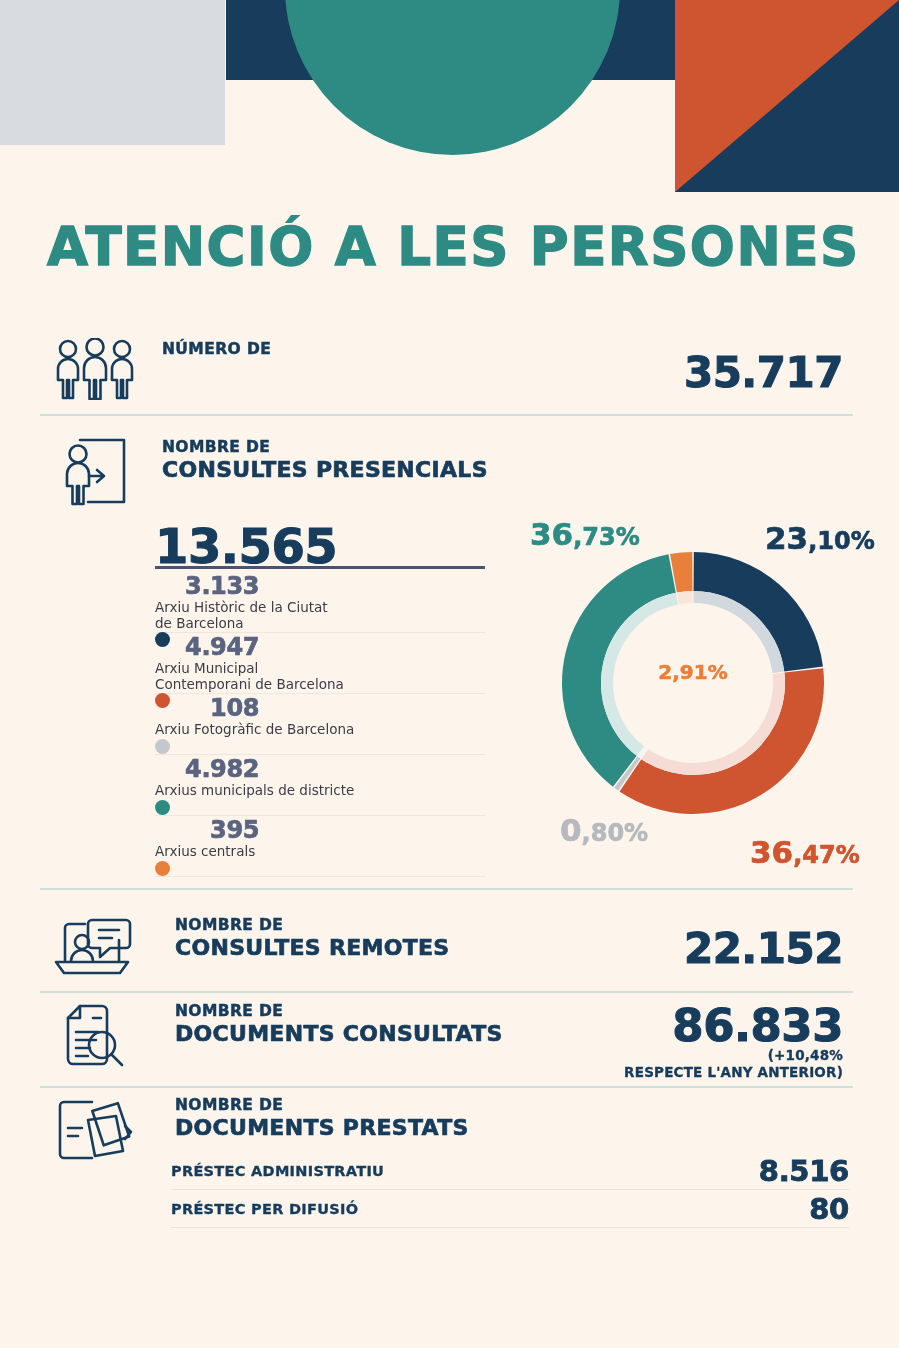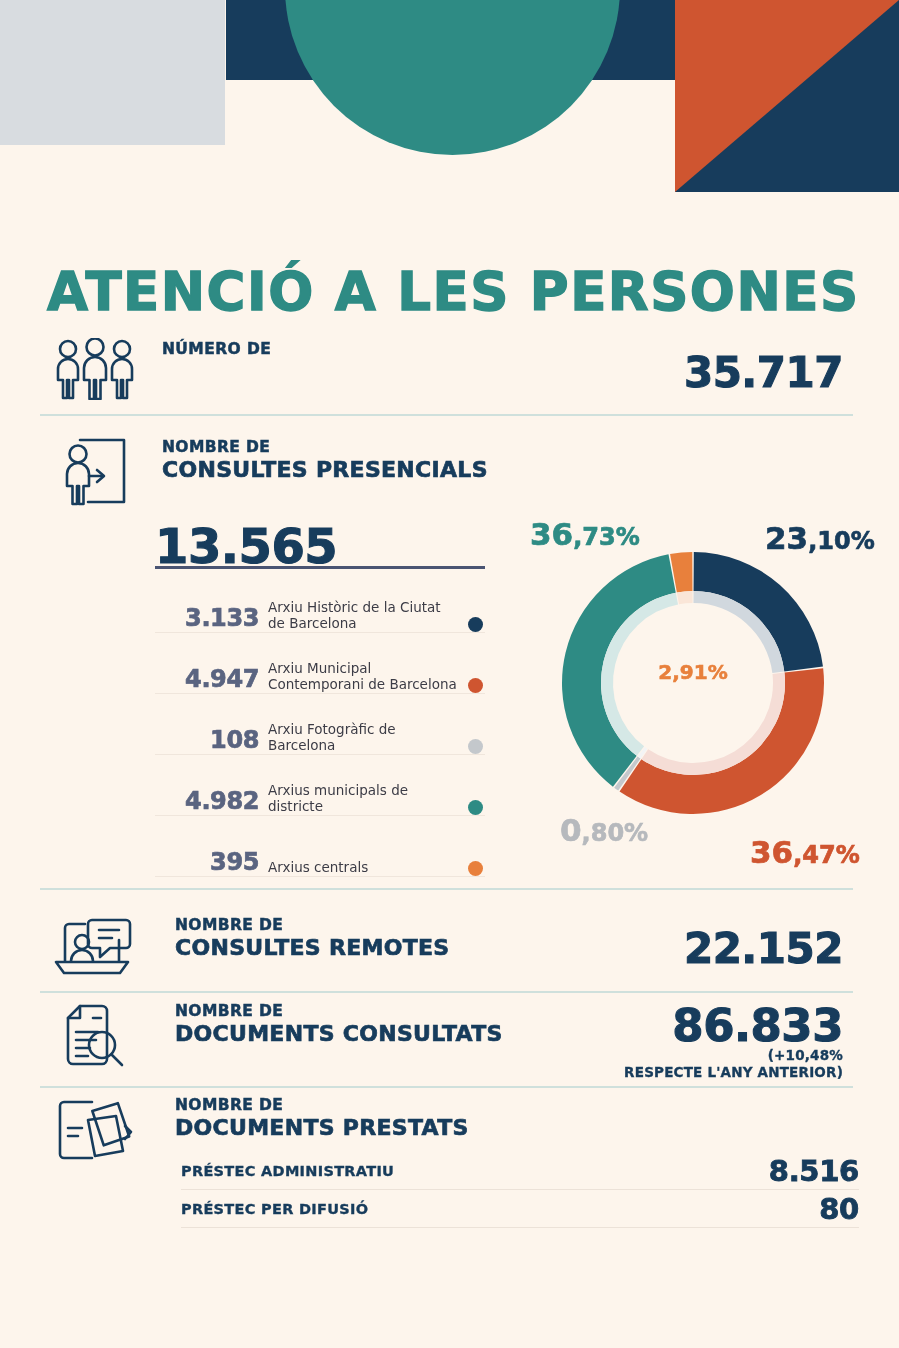--- a/index.html
+++ b/index.html
@@ -53,21 +53,20 @@
 
   
   .page-title {
     position: absolute;
     left: 47px; top: 216px;
     font-size: 53px;
     font-weight: 700;
     letter-spacing: 1.5px;
     color: #2e8b84;
     font-family: "DejaVu Sans", sans-serif;
-    margin-top: 45px;
     -webkit-text-stroke: 1.4px #2e8b84;
   }
 
   
   .rule {
     position: absolute;
     left: 40px;
     width: 813px;
     height: 2px;
     background: #cfe0dc;
@@ -150,21 +149,22 @@
     position: absolute;
     left: 155px;
     top: 572px;
     width: 330px;
   }
   .legend-row {
     position: relative;
     height: 60px;
     border-bottom: 1.5px solid #f0e6dc;
     display: flex;
-    align-items: flex-end;
+    align-items: flex-start;
+    flex-direction: column;
   }
   .legend-num {
     width: 113px;
     text-align: right;
     padding-right: 9px;
     font-family: "DejaVu Sans", sans-serif;
     font-size: 24px;
     font-weight: 700;
     color: #5a6480;
     letter-spacing: -0.4px;
@@ -226,21 +226,21 @@
   .pct .big { font-size: 31px; }
   .pct .sml { font-size: 24px; }
   #pct-teal  { left: 530px; top: 516px; color: #2e8b84; }
   #pct-navy  { left: 765px; top: 520px; color: #173c5c; }
   #pct-orange{ left: 750px; top: 834px; color: #cf5530; }
   #pct-gray  { left: 560px; top: 812px; color: #b6b9bd; }
 
   
   .sub-row {
     position: absolute;
-    left: 181px;
+    left: 171px;
     width: 678px;
     height: 37px;
     border-bottom: 1.5px solid #ece2d8;
     display: flex;
     align-items: center;
     justify-content: space-between;
     gap: 46px;
   }
   .sub-label {
     font-family: "DejaVu Sans", sans-serif;

